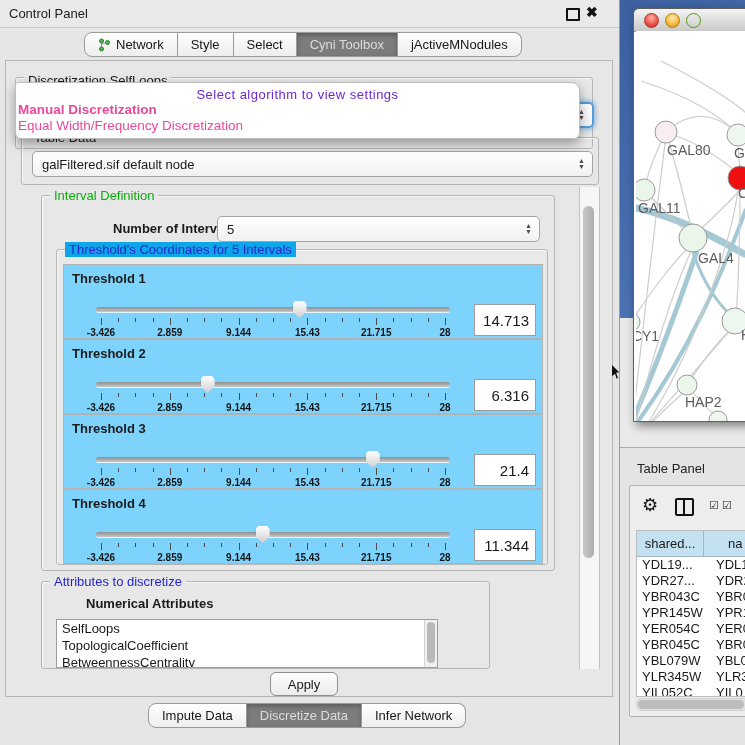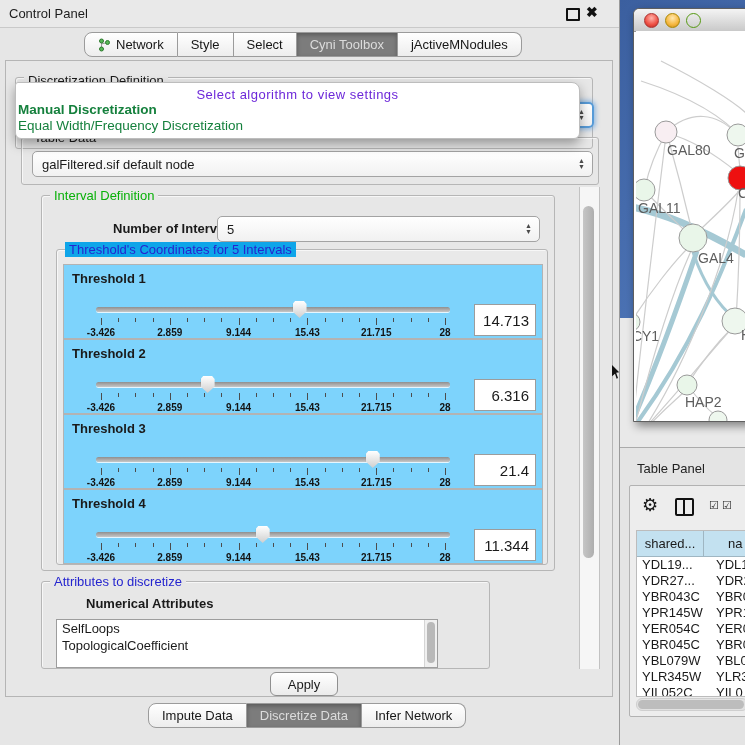--- a/index.html
+++ b/index.html
@@ -34,21 +34,21 @@
   .combo{position:absolute;background:linear-gradient(#ffffff,#f1f1f1);border:1px solid #a3a3a3;border-radius:5px;
          font-size:13px;color:#1a1a1a;display:flex;align-items:center;padding-left:9px;}
   .combo .stepper{position:absolute;right:7px;top:0;bottom:0;display:flex;flex-direction:column;justify-content:center;
                   font-size:7px;line-height:6px;color:#4a4a4a;}
   .combo.focusring{border:2px solid #579bd8;box-shadow:0 0 4px 2px rgba(90,155,220,.55);}
 
   
   .popup{position:absolute;left:9px;top:21px;width:563px;height:55px;background:#fff;border:1px solid #bdbdbd;
          border-radius:3px 8px 6px 6px;box-shadow:0 5px 12px rgba(0,0,0,.35);z-index:50;}
   .popup .hint{position:absolute;left:0;right:0;top:4px;text-align:center;font-size:13px;color:#6d28d9;letter-spacing:.5px;}
-  .popup .item{position:absolute;left:2px;font-size:13.5px;color:#15803d;white-space:nowrap;}
+  .popup .item{position:absolute;left:2px;font-size:13.5px;color:#ec4899;white-space:nowrap;}
   .popup .item.b{font-weight:bold;}
 
   
   .scrollwrap{position:absolute;left:9px;top:126px;width:589px;height:482px;}
   .scrollarea{position:absolute;left:0;top:0;width:564px;height:482px;overflow:hidden;}
   .vscroll{position:absolute;left:564px;top:0;width:19px;height:482px;background:#f6f6f6;border-left:1px solid #c2c2c2;border-right:1px solid #c2c2c2;}
   .vscroll .vthumb{position:absolute;left:3px;width:11px;top:19px;height:352px;border-radius:6px;
                    background:linear-gradient(90deg,#c6c6c6,#aeaeae);}
 
   
@@ -148,21 +148,21 @@
           <span>Cyni Toolbox</span>
         </div>
       <div class="tab">
           <span>jActiveMNodules</span>
         </div>
     </div>
 
     <div class="content">
 
       <div class="group" style="left:9px;top:16px;width:576px;height:70px;">
-        <span class="gtitle" style="top:-5px;">Discretization Definition</span>
+        <span class="gtitle" style="top:-5px;">Discretization SelfLoops</span>
         <div class="combo focusring" style="left:9px;top:24px;width:556px;height:22px;z-index:5;">
           <span class="stepper">▲<br>▼</span>
         </div>
       </div>
 
       <div class="popup">
         <div class="hint">Select algorithm to view settings</div>
         <div class="item b" style="top:19px;">Manual Discretization</div>
         <div class="item" style="top:35px;">Equal Width/Frequency Discretization</div>
       </div>
@@ -351,20 +351,21 @@
             </div>
           </div>
 
           <div class="group" style="left:26px;top:394px;width:447px;height:86px;">
             <span class="gtitle blue">Attributes to discretize</span>
             <span class="lbl bold" style="left:8px;top:14px;">Numerical Attributes</span>
             <div class="listbox">
               <div id="attrItems">
                   <div class="list-item">SelfLoops</div>
                   <div class="list-item">TopologicalCoefficient</div>
+                  <div class="list-item">BetweennessCentrality</div>
                 </div>
               <div class="lscroll">
                   <div class="lthumb"></div>
                 </div>
             </div>
           </div>
 
         </div>
         <div class="vscroll">
           <div class="vthumb"></div>

